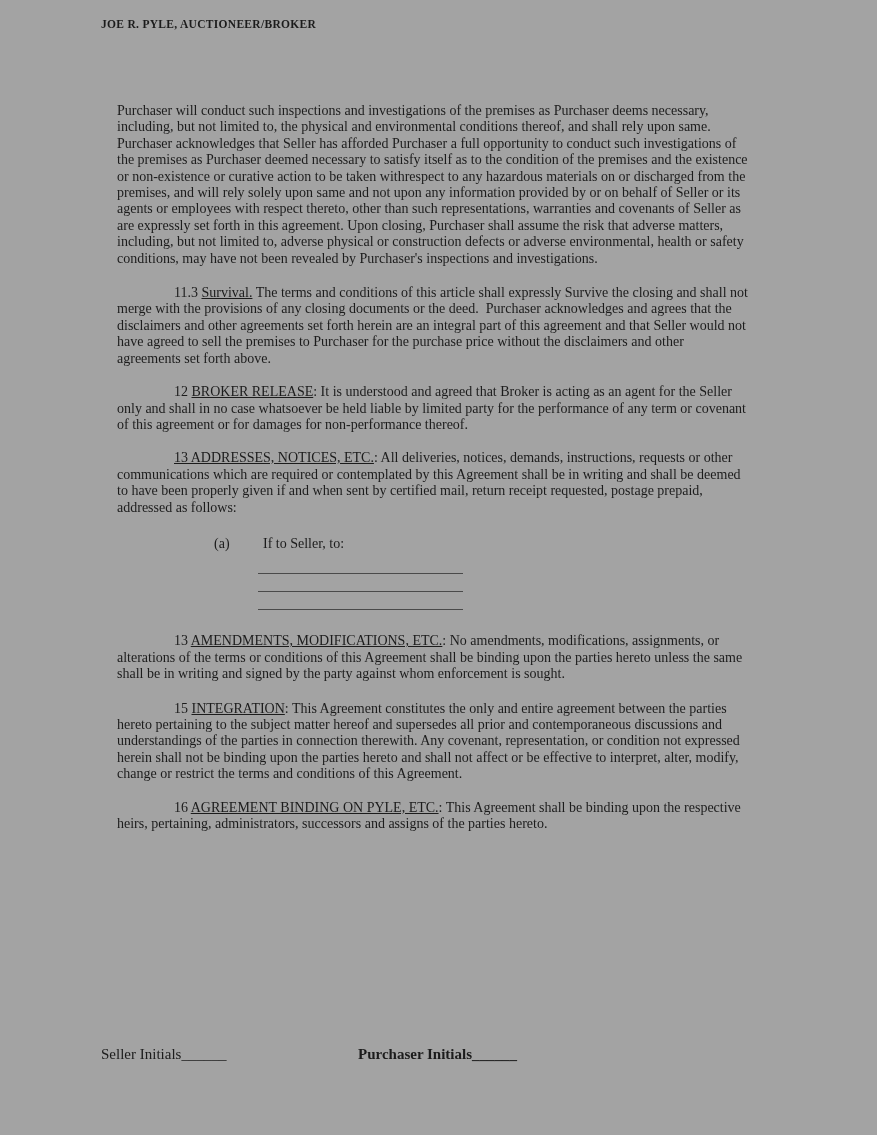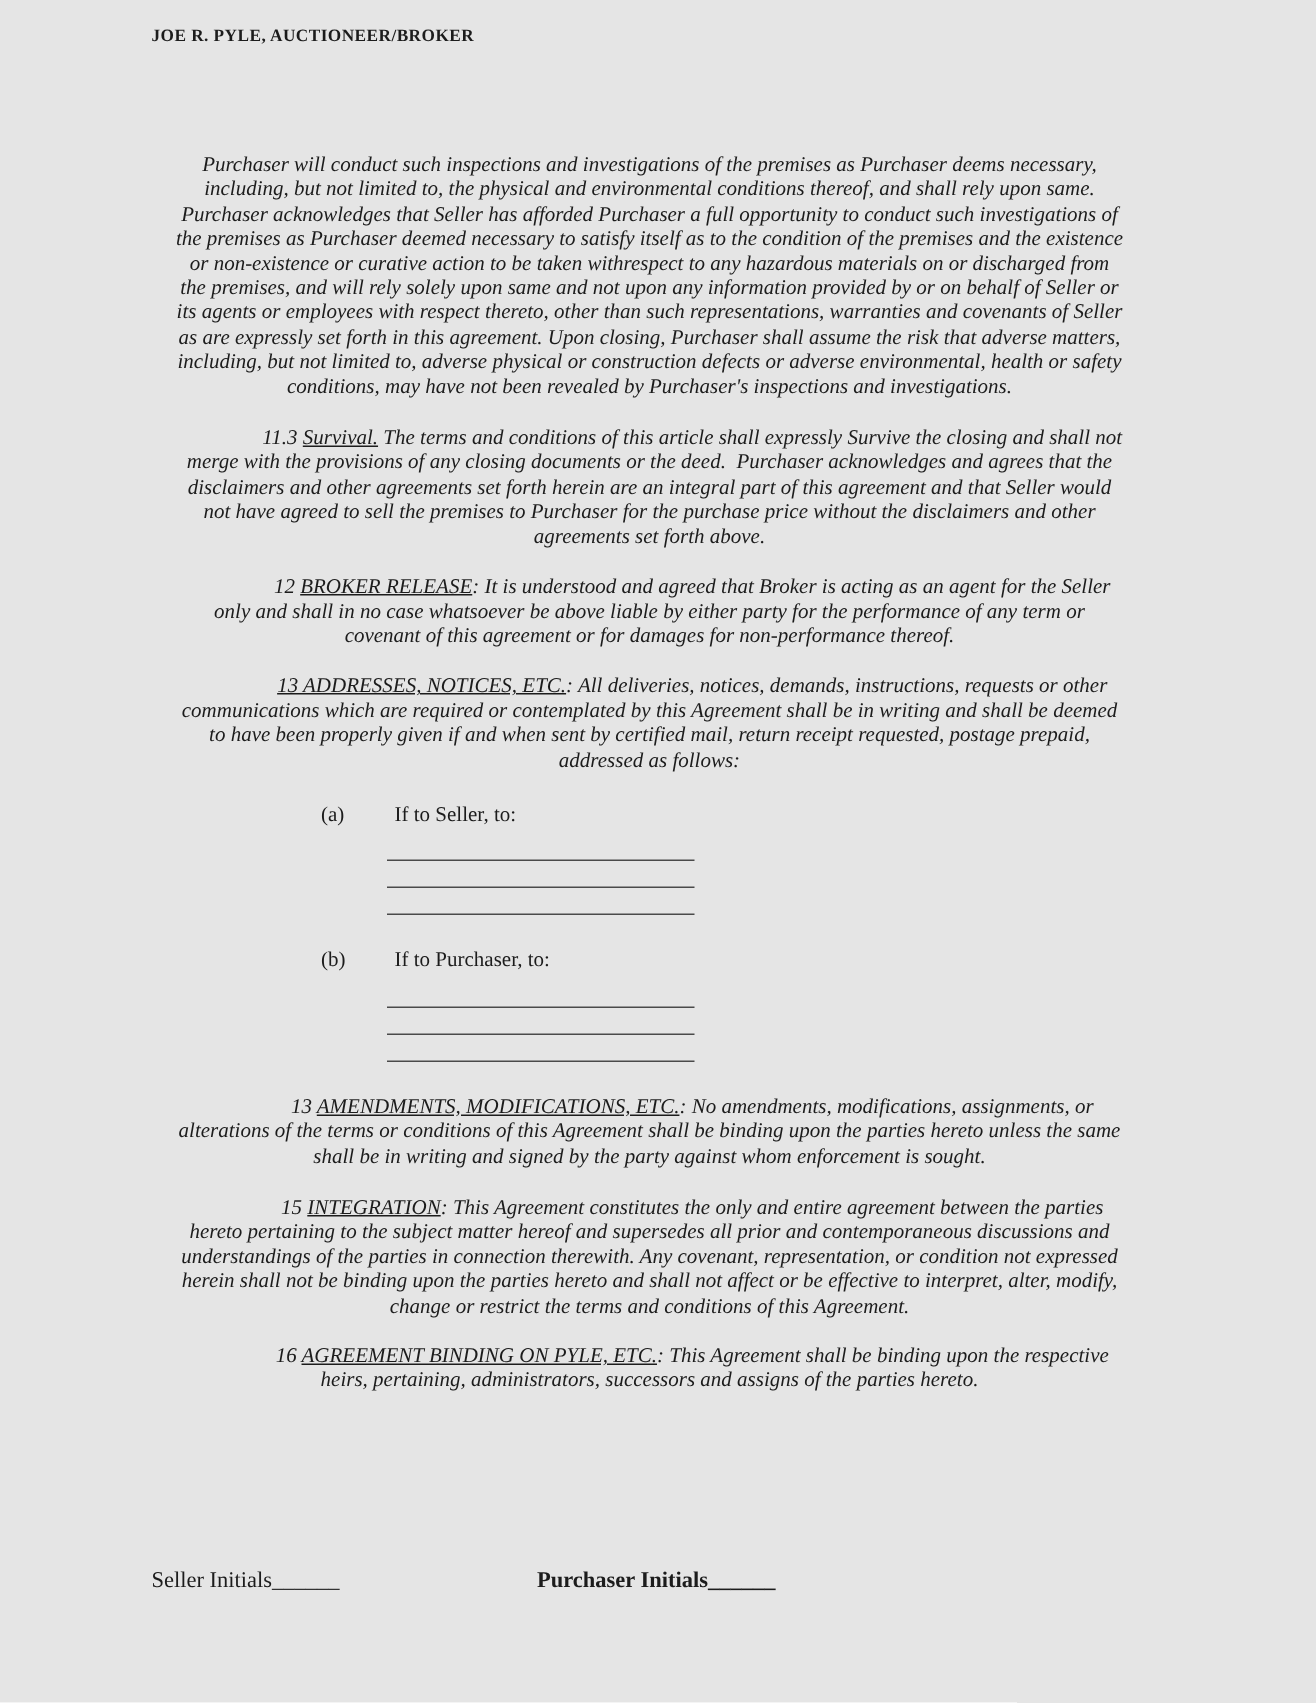--- a/index.html
+++ b/index.html
@@ -4,43 +4,42 @@
 <style>
   html, body {
     margin: 0;
     padding: 0;
     background: #ffffff;
   }
   .page {
     position: relative;
     width: 877px;
     height: 1135px;
-    background: #e5e5e5;
+    background: #a3a3a3;
     color: #1c1c1c;
     font-family: "Liberation Serif", "DejaVu Serif", serif;
     overflow: hidden;
   }
   .content {
     position: absolute;
     left: 101px;
     top: 18px;
     width: 664px;
   }
   .doc-header {
     font-size: 11.5px;
     font-weight: 700;
     letter-spacing: 0.3px;
     white-space: nowrap;
   }
   .para {
     font-size: 14px;
     line-height: 16.4px;
     margin: 16px;
-    text-align: center;
-    font-style: italic;
+    text-align: left;
   }
   .mt-first   { margin-top: 73px; }
   .mt-std     { margin-top: 18px; }
   .mt-17      { margin-top: 17px; }
   .mt-20      { margin-top: 20px; }
   .mt-23      { margin-top: 23px; }
   .indent     { text-indent: 57px; }
   .u          { text-decoration: underline; }
 
   .addr-block { font-size: 14px; line-height: 16.4px; }
@@ -83,37 +82,31 @@
 
 <div class="page">
   <div class="content">
 
     <div class="doc-header">JOE R. PYLE, AUCTIONEER/BROKER</div>
 
     <p class="para mt-first"><span>Purchaser will conduct such inspections and investigations of the premises as Purchaser deems necessary, including, but not limited to, the physical and environmental conditions thereof, and shall rely upon same. Purchaser acknowledges that Seller has afforded Purchaser a full opportunity to conduct such investigations of the premises as Purchaser deemed necessary to satisfy itself as to the condition of the premises and the existence or non-existence or curative action to be taken withrespect to any hazardous materials on or discharged from the premises, and will rely solely upon same and not upon any information provided by or on behalf of Seller or its agents or employees with respect thereto, other than such representations, warranties and covenants of Seller as are expressly set forth in this agreement. Upon closing, Purchaser shall assume the risk that adverse matters, including, but not limited to, adverse physical or construction defects or adverse environmental, health or safety conditions, may have not been revealed by Purchaser's inspections and investigations.</span></p>
 
     <p class="para mt-std indent"><span>11.3 </span><span class="u">Survival.</span><span> The terms and conditions of this article shall expressly Survive the closing and shall not merge with the provisions of any closing documents or the deed.&nbsp; Purchaser acknowledges and agrees that the disclaimers and other agreements set forth herein are an integral part of this agreement and that Seller would not have agreed to sell the premises to Purchaser for the purchase price without the disclaimers and other agreements set forth above.</span></p>
 
-    <p class="para mt-17 indent"><span>12 </span><span class="u">BROKER RELEASE</span><span>: It is understood and agreed that Broker is acting as an agent for the Seller only and shall in no case whatsoever be above liable by either party for the performance of any term or covenant of this agreement or for damages for non-performance thereof.</span></p>
+    <p class="para mt-17 indent"><span>12 </span><span class="u">BROKER RELEASE</span><span>: It is understood and agreed that Broker is acting as an agent for the Seller only and shall in no case whatsoever be held liable by limited party for the performance of any term or covenant of this agreement or for damages for non-performance thereof.</span></p>
 
     <p class="para mt-17 indent"><span class="u">13 ADDRESSES, NOTICES, ETC.</span><span>: All deliveries, notices, demands, instructions, requests or other communications which are required or contemplated by this Agreement shall be in writing and shall be deemed to have been properly given if and when sent by certified mail, return receipt requested, postage prepaid, addressed as follows:</span></p>
 
     <div class="addr-block mt-20">
       <div class="addr-row"><span class="addr-label">(a)</span><span>If to Seller, to:</span></div>
       <div class="blank-line first"></div>
       <div class="blank-line"></div>
       <div class="blank-line"></div>
     </div>
 
-    <div class="addr-block mt-23">
-      <div class="addr-row"><span class="addr-label">(b)</span><span>If to Purchaser, to:</span></div>
-      <div class="blank-line first"></div>
-      <div class="blank-line"></div>
-      <div class="blank-line"></div>
-    </div>
 
     <p class="para mt-23 indent"><span>13 </span><span class="u">AMENDMENTS, MODIFICATIONS, ETC.</span><span>: No amendments, modifications, assignments, or alterations of the terms or conditions of this Agreement shall be binding upon the parties hereto unless the same shall be in writing and signed by the party against whom enforcement is sought.</span></p>
 
     <p class="para mt-std indent"><span>15 </span><span class="u">INTEGRATION</span><span>: This Agreement constitutes the only and entire agreement between the parties hereto pertaining to the subject matter hereof and supersedes all prior and contemporaneous discussions and understandings of the parties in connection therewith. Any covenant, representation, or condition not expressed herein shall not be binding upon the parties hereto and shall not affect or be effective to interpret, alter, modify, change or restrict the terms and conditions of this Agreement.</span></p>
 
     <p class="para mt-17 indent"><span>16 </span><span class="u">AGREEMENT BINDING ON PYLE, ETC.</span><span>: This Agreement shall be binding upon the respective heirs, pertaining, administrators, successors and assigns of the parties hereto.</span></p>
 
   </div>
 
   <div class="footer">

